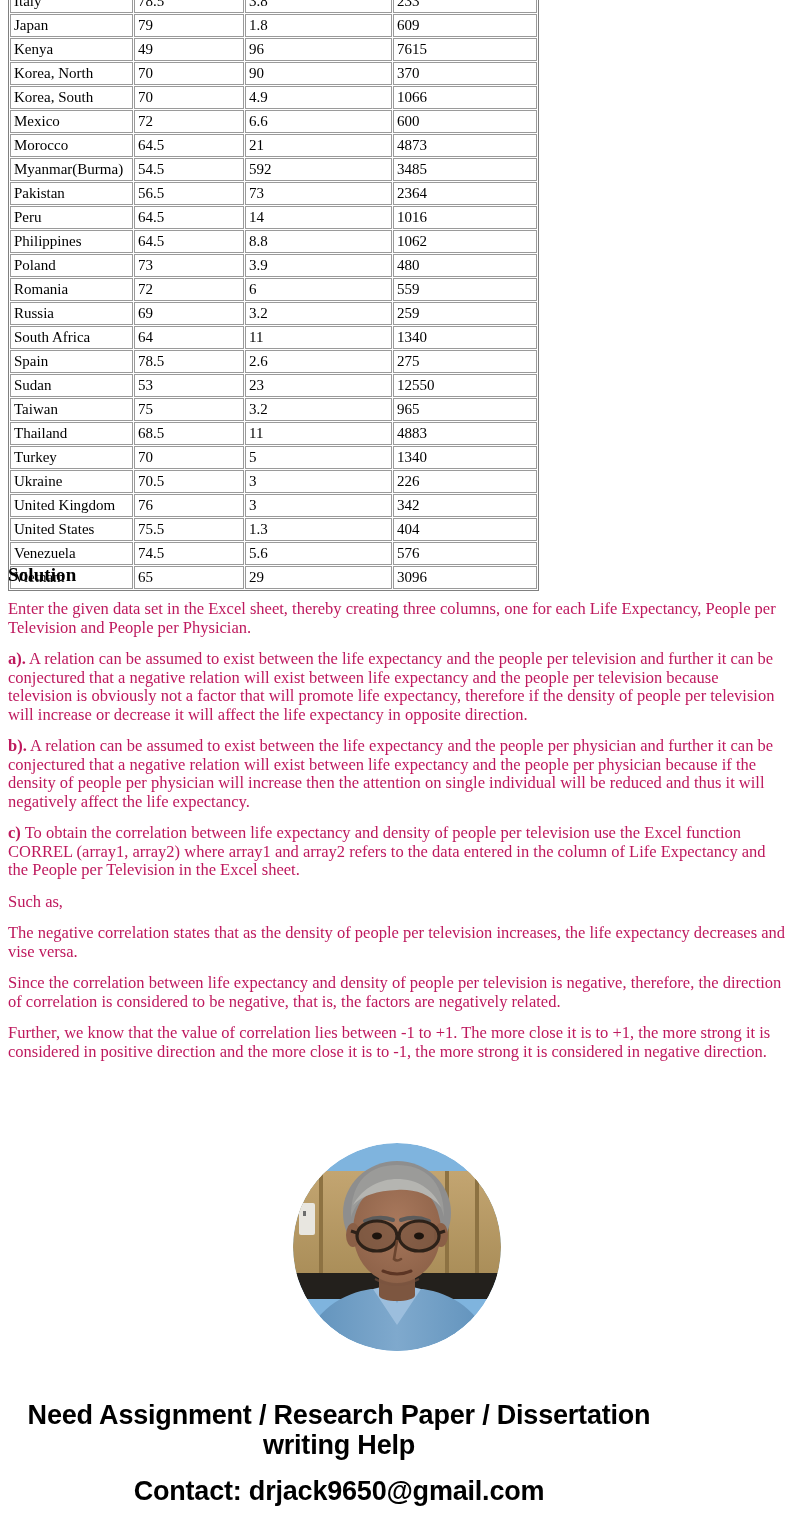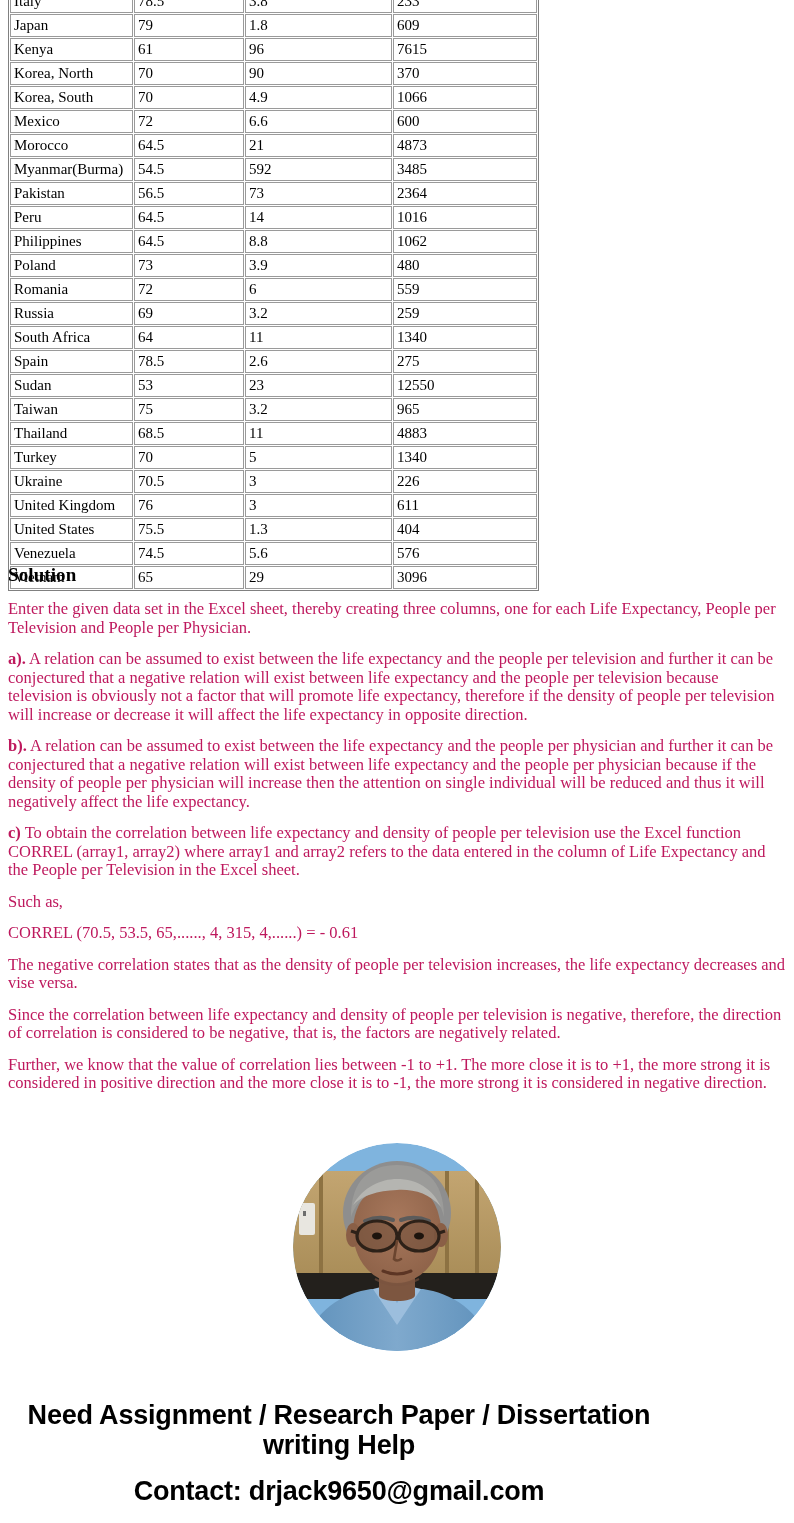--- a/index.html
+++ b/index.html
@@ -141,21 +141,21 @@
           <td>233</td>
         </tr>
         <tr>
           <td>Japan</td>
           <td>79</td>
           <td>1.8</td>
           <td>609</td>
         </tr>
         <tr>
           <td>Kenya</td>
-          <td>61</td>
+          <td>49</td>
           <td>96</td>
           <td>7615</td>
         </tr>
         <tr>
           <td>Korea, North</td>
           <td>70</td>
           <td>90</td>
           <td>370</td>
         </tr>
         <tr>
@@ -257,21 +257,21 @@
         <tr>
           <td>Ukraine</td>
           <td>70.5</td>
           <td>3</td>
           <td>226</td>
         </tr>
         <tr>
           <td>United Kingdom</td>
           <td>76</td>
           <td>3</td>
-          <td>611</td>
+          <td>342</td>
         </tr>
         <tr>
           <td>United States</td>
           <td>75.5</td>
           <td>1.3</td>
           <td>404</td>
         </tr>
         <tr>
           <td>Venezuela</td>
           <td>74.5</td>
@@ -303,21 +303,20 @@
   <p class="para">
     <span class="lbl">b).</span><span> A relation can be assumed to exist between the life expectancy and the people per physician and further it can be conjectured that a negative relation will exist between life expectancy and the people per physician because if the density of people per physician will increase then the attention on single individual will be reduced and thus it will negatively affect the life expectancy.</span>
   </p>
 
   <p class="para">
     <span class="lbl">c)</span><span> To obtain the correlation between life expectancy and density of people per television use the Excel function CORREL (array1, array2) where array1 and array2 refers to the data entered in the column of Life Expectancy and the People per Television in the Excel sheet.</span>
   </p>
 
   <p class="para">Such as,</p>
 
-  <p class="para">CORREL (70.5, 53.5, 65,......,   4, 315, 4,......) = - 0.61</p>
 
   <p class="para">The negative correlation states that as the density of people per television increases, the life expectancy decreases and vise versa.</p>
 
   <p class="para">Since the correlation between life expectancy and density of people per television is negative, therefore, the direction of correlation is considered to be negative, that is, the factors are negatively related.</p>
 
   <p class="para">Further, we know that the value of correlation lies between -1 to +1. The more close it is to +1, the more strong it is considered in positive direction and the more close it is to -1, the more strong it is considered in negative direction.</p>
 
 </div>
 
 <div class="avatar-block">

